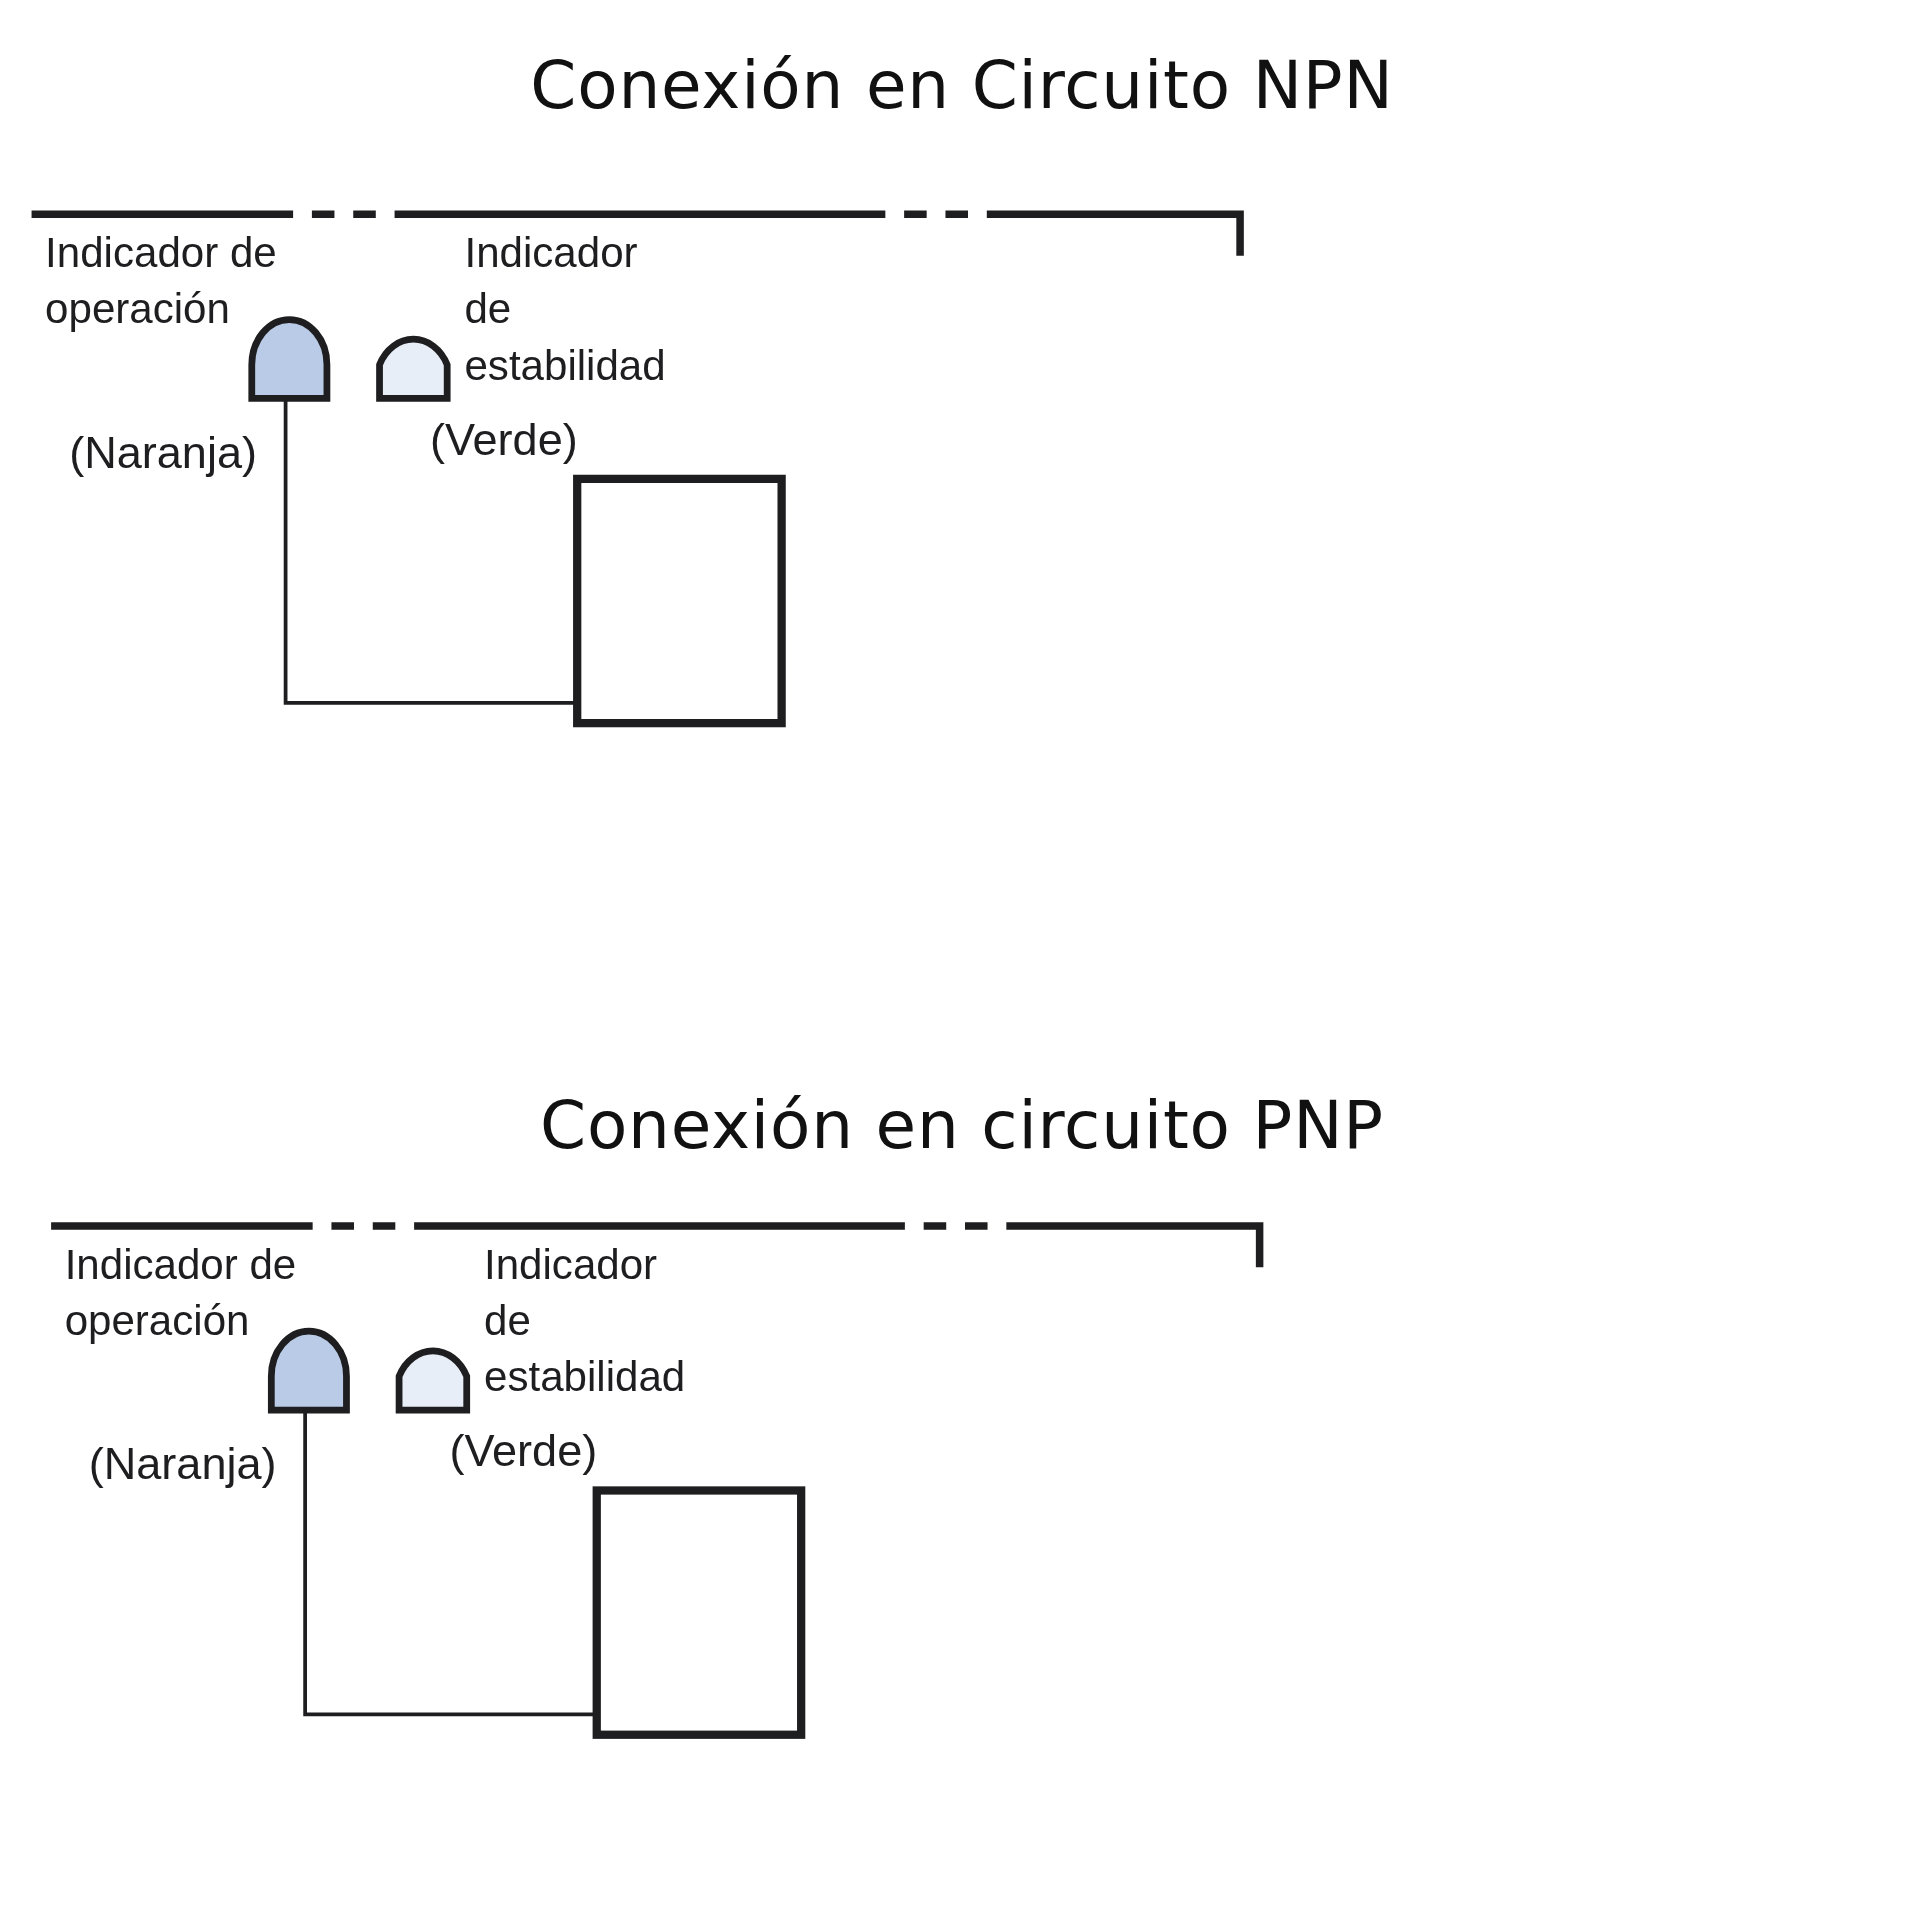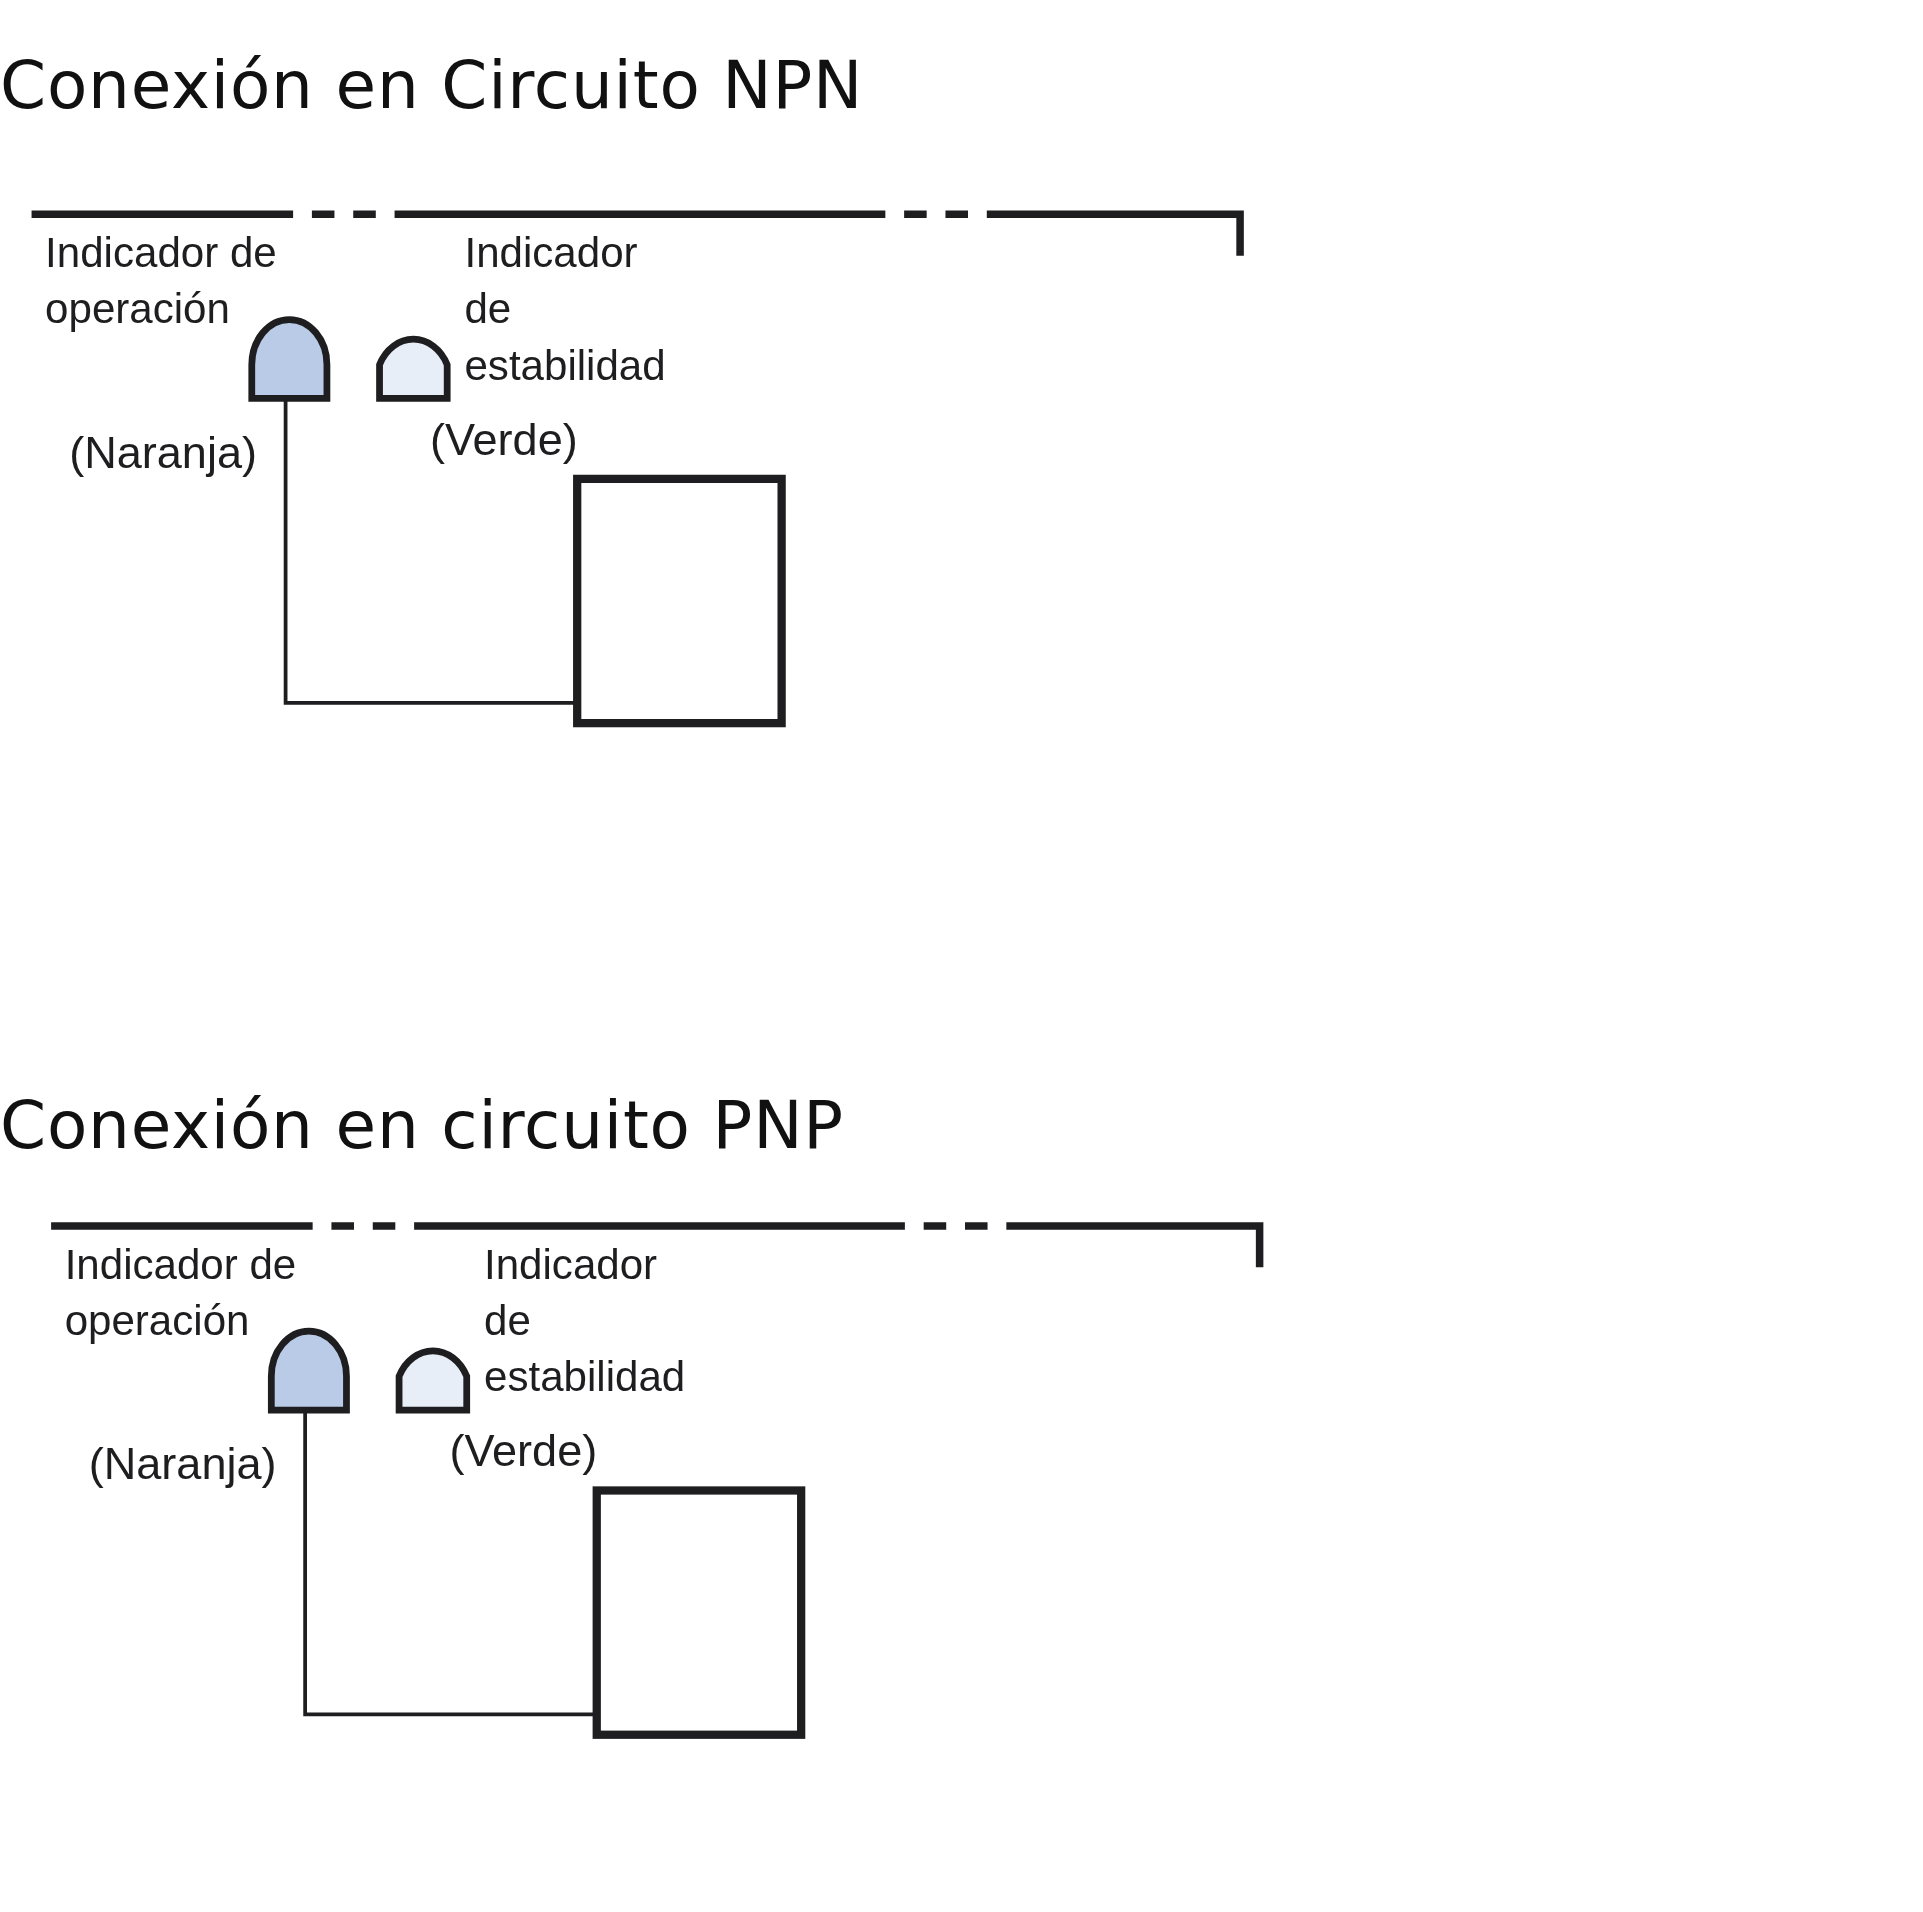--- a/index.html
+++ b/index.html
@@ -1,18 +1,18 @@
 <!DOCTYPE html>
 <html style="font-size:12px"><head>
 <meta charset="utf-8">
 <style>
   html, body { margin:0; padding:0; background:#ffffff; }
   body { width:1924px; height:1913px; position:relative; overflow:hidden; }
   .title {
-    position:absolute; left:0; width:1924px; text-align:left;
+    position:absolute; left:0; width:1924px; text-align:center;
     font-family:"DejaVu Sans", sans-serif; font-size:66px; color:#111;
     letter-spacing:0.8px;
   }
   #title-npn { top:47px; }
   #title-pnp { top:1087px; }
   svg.circuit { position:absolute; left:0; top:0; width:1924px; height:1913px; overflow:visible; }
   .lbl { font-family:"Liberation Sans", sans-serif; fill:#1e1e20; }
   .lbl-sm { font-size:56px; }
   .lbl-md { font-size:60px; }
   .lbl-wire { font-family:"DejaVu Sans", sans-serif; font-weight:bold; font-size:56px; }

